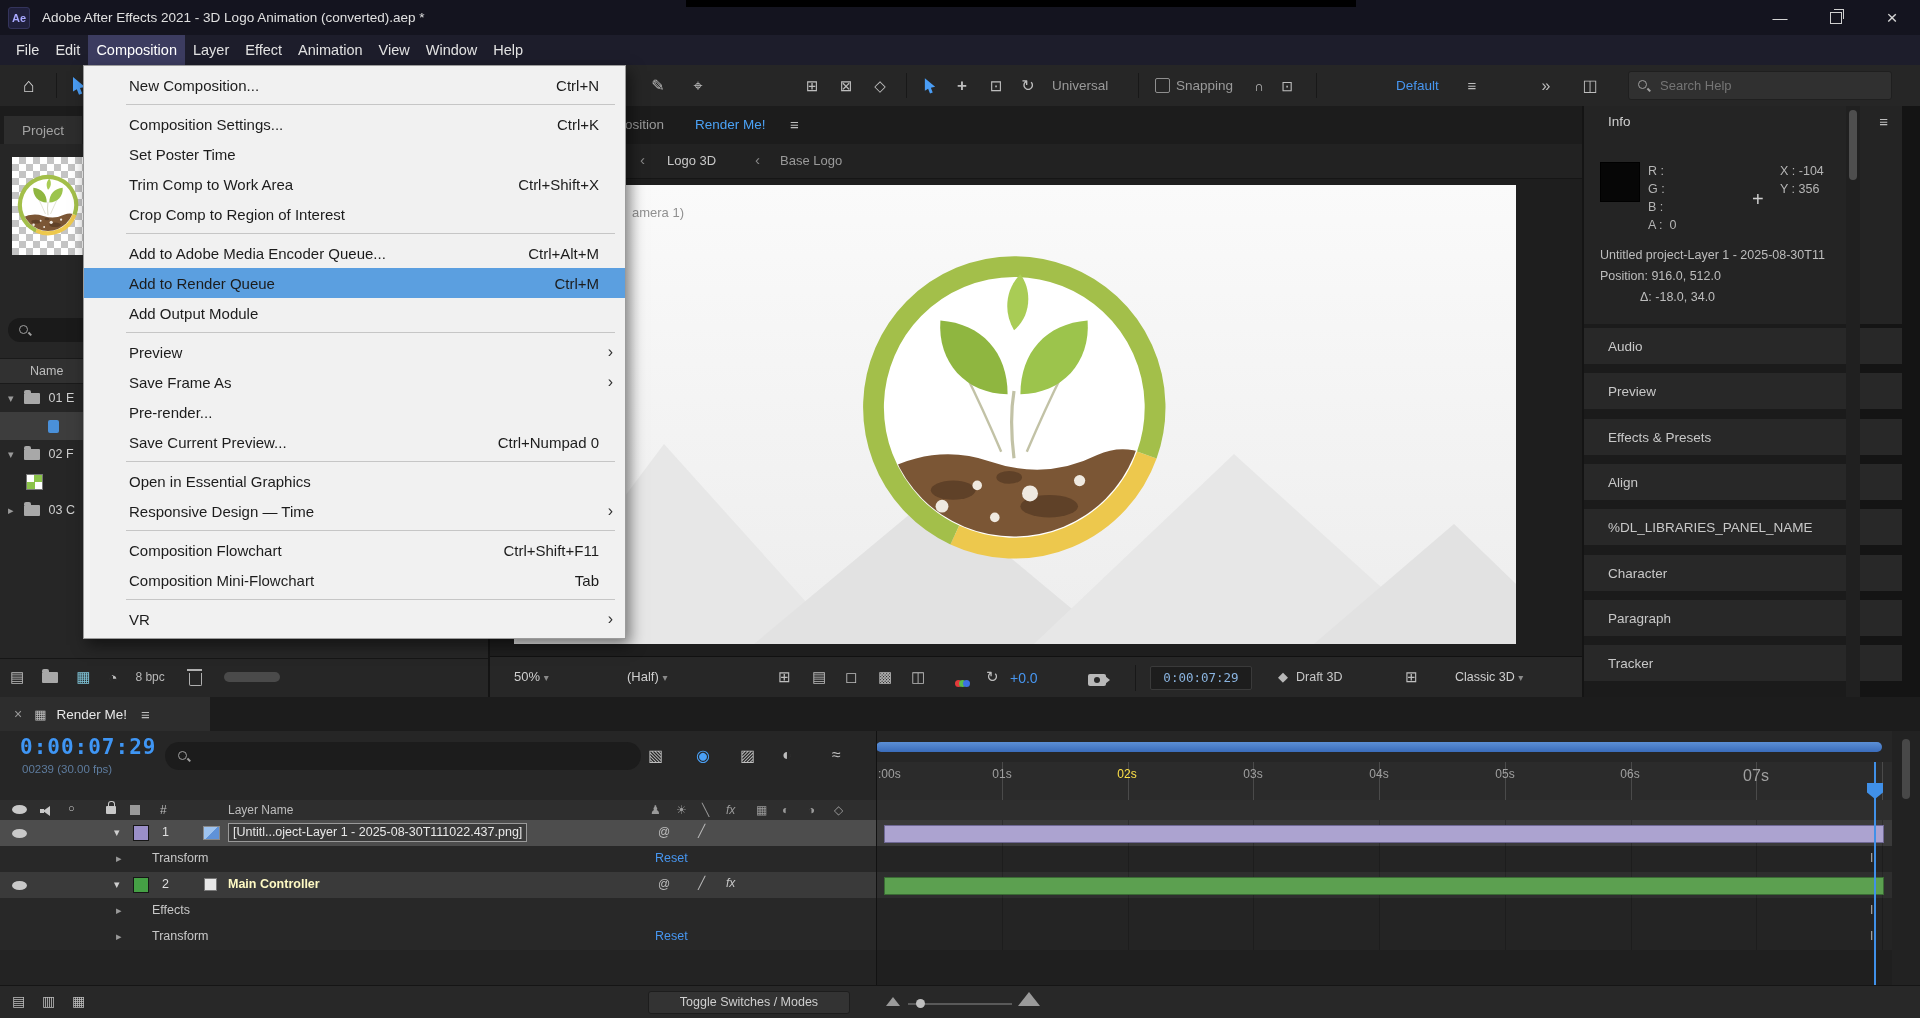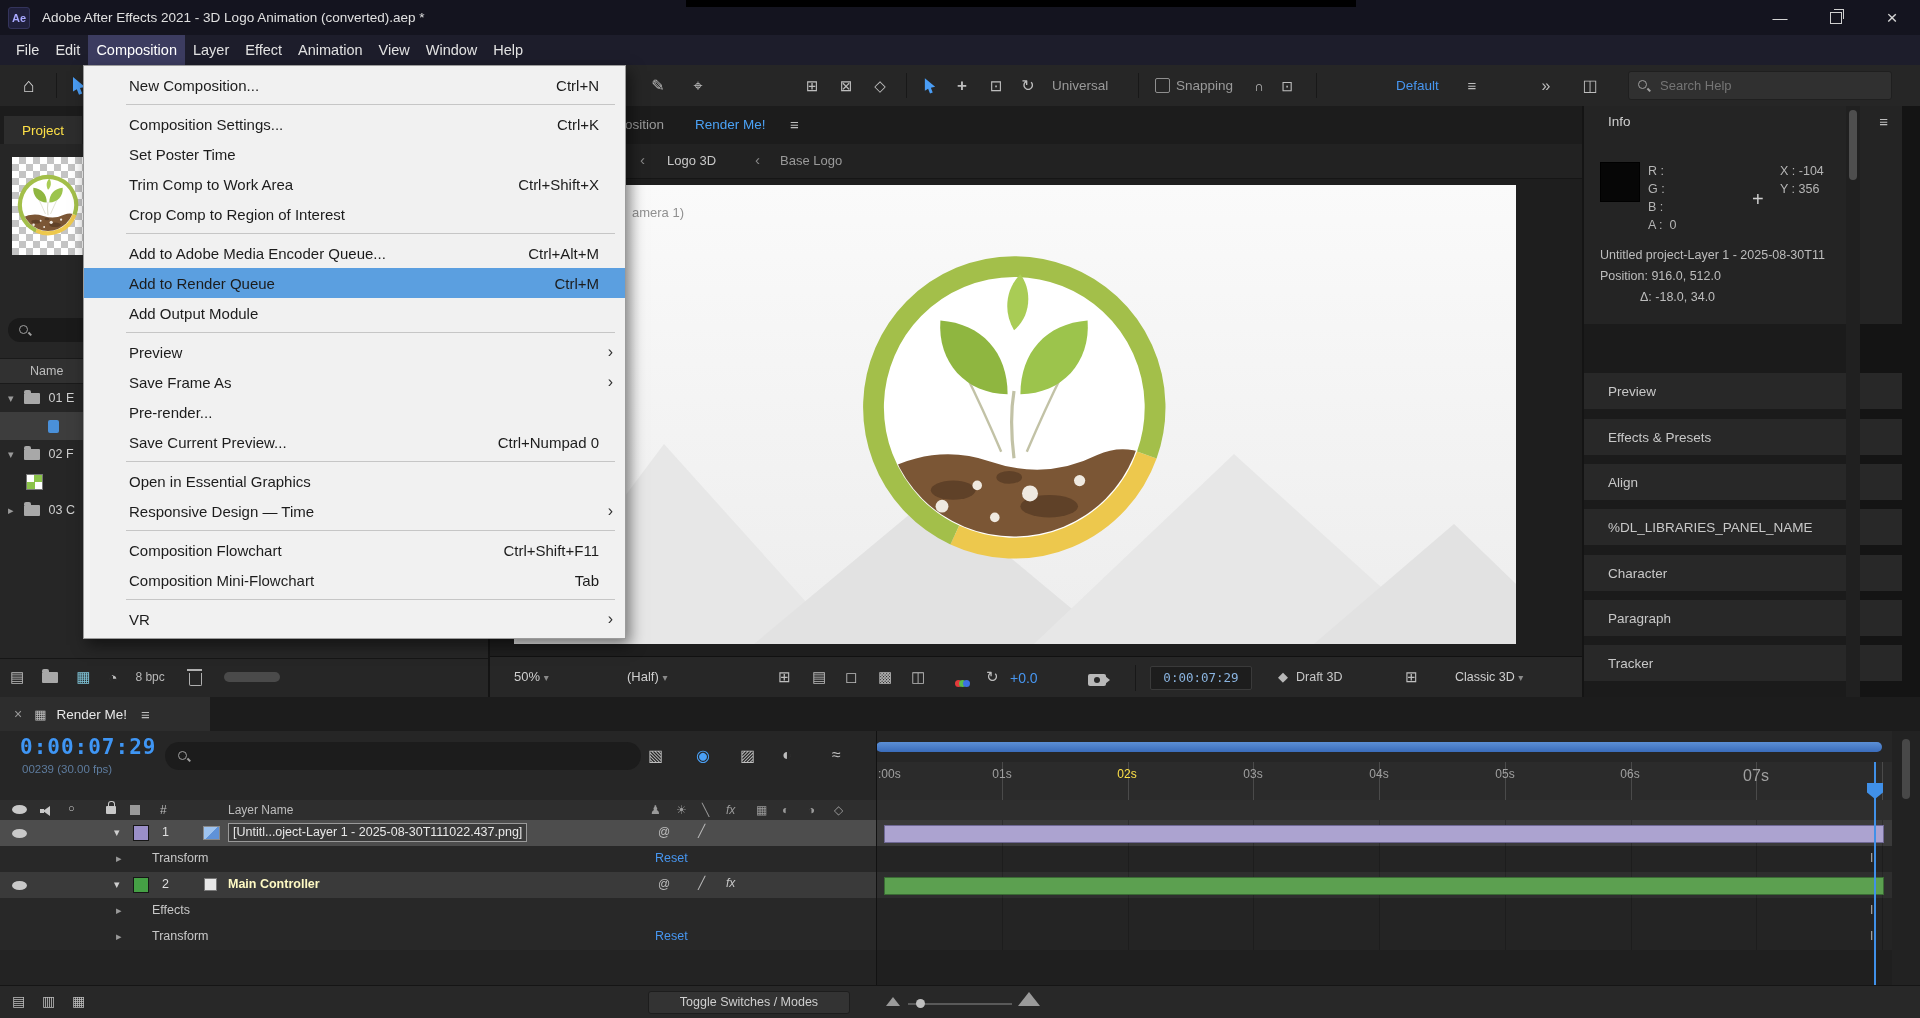--- a/index.html
+++ b/index.html
@@ -25,21 +25,21 @@
   .vdiv{position:absolute;top:8px;width:1px;height:25px;background:#181818}
   .tool{position:absolute;top:0;height:41px;display:flex;align-items:center;justify-content:center}
   
   #comp-menu{left:83px;top:65px;width:541px;background:#f1f1f1;border:1px solid #9b9b9b;box-shadow:4px 6px 14px rgba(0,0,0,.5);padding:4px 0;z-index:100}
   .mi{position:relative;height:30px;display:flex;align-items:center;padding:0 26px 0 45px;font-size:15px;color:#1c1c1c;white-space:nowrap}
   .mi .sc{margin-left:auto;color:#1c1c1c}
   .mi.hl{background:#5b9fe0}
   .msep{height:1px;background:#c6c6c6;margin:4px 10px 4px 42px}
   .subar{position:absolute;right:12px;color:#333;font-size:16px}
   
-  .ptab{background:#2d2d2d;color:#fde047;font-size:13.5px;padding:0 18px;height:28px;display:flex;align-items:center;margin-top:10px;margin-left:4px}
+  .ptab{background:#2d2d2d;color:#a3a3a3;font-size:13.5px;padding:0 18px;height:28px;display:flex;align-items:center;margin-top:10px;margin-left:4px}
   .panel-hdr-txt{font-size:13.5px;color:#c8c8c8}
   .checker{background-color:#fff;background-image:linear-gradient(45deg,#c4c4c4 25%,transparent 25%,transparent 75%,#c4c4c4 75%),linear-gradient(45deg,#c4c4c4 25%,transparent 25%,transparent 75%,#c4c4c4 75%);background-size:14px 14px;background-position:0 0,7px 7px}
   .fld{position:relative;display:inline-block;width:16px;height:11px;background:#a8a8a8;border-radius:1px}
   .fld::before{content:'';position:absolute;top:-3px;left:0;width:7px;height:3px;background:#a8a8a8;border-radius:2px 2px 0 0}
   .mag{position:relative;display:inline-block;width:13px;height:13px}
   .mag::before{content:'';position:absolute;left:1px;top:1px;width:7px;height:7px;border:1.5px solid #9f9f9f;border-radius:50%}
   .mag::after{content:'';position:absolute;left:9.5px;top:9.5px;width:4px;height:1.5px;background:#9f9f9f;transform:rotate(45deg)}
   .trs{position:relative;display:inline-block;width:11px;height:12px;border:1.5px solid #b0b0b0;border-top:none;border-radius:0 0 2px 2px;margin-top:4px}
   .trs::before{content:'';position:absolute;top:-4px;left:-3px;width:15px;height:2px;background:#b0b0b0}
   .eye{display:inline-block;width:15px;height:9px;background:#c9c9c9;border-radius:50%}
@@ -303,20 +303,23 @@
     <span class="a" style="left:64px;top:76px;font-size:12.5px;color:#b5b5b5"><span>G :</span></span>
     <span class="a" style="left:64px;top:94px;font-size:12.5px;color:#b5b5b5"><span>B :</span></span>
     <span class="a" style="left:64px;top:112px;font-size:12.5px;color:#b5b5b5"><span>A :</span>&nbsp;&nbsp;<span>0</span></span>
     <span class="a" style="left:168px;top:82px;font-size:20px;color:#cfcfcf">+</span>
     <span class="a" style="left:196px;top:58px;font-size:12.5px;color:#b5b5b5"><span>X :</span>&nbsp;<span>-104</span></span>
     <span class="a" style="left:196px;top:76px;font-size:12.5px;color:#b5b5b5"><span>Y :</span>&nbsp;<span>356</span></span>
     <span class="a" style="left:16px;top:142px;width:296px;font-size:12.5px;color:#bdbdbd;white-space:nowrap;overflow:hidden">Untitled project-Layer 1 - 2025-08-30T11</span>
     <span class="a" style="left:16px;top:163px;font-size:12.5px;color:#bdbdbd">Position: 916.0, 512.0</span>
     <span class="a" style="left:56px;top:184px;font-size:12.5px;color:#bdbdbd">Δ: -18.0, 34.0</span>
   </div>
+  <div class="a row" style="left:0;top:222px;width:318px;height:36px;background:#282828">
+      <span class="panel-hdr-txt" style="margin-left:24px">Audio</span>
+    </div>
   <div class="a row" style="left:0;top:267px;width:318px;height:36px;background:#282828">
       <span class="panel-hdr-txt" style="margin-left:24px">Preview</span>
     </div>
   <div class="a row" style="left:0;top:313px;width:318px;height:36px;background:#282828">
       <span class="panel-hdr-txt" style="margin-left:24px">Effects &amp; Presets</span>
     </div>
   <div class="a row" style="left:0;top:358px;width:318px;height:36px;background:#282828">
       <span class="panel-hdr-txt" style="margin-left:24px">Align</span>
     </div>
   <div class="a row" style="left:0;top:403px;width:318px;height:36px;background:#282828">

